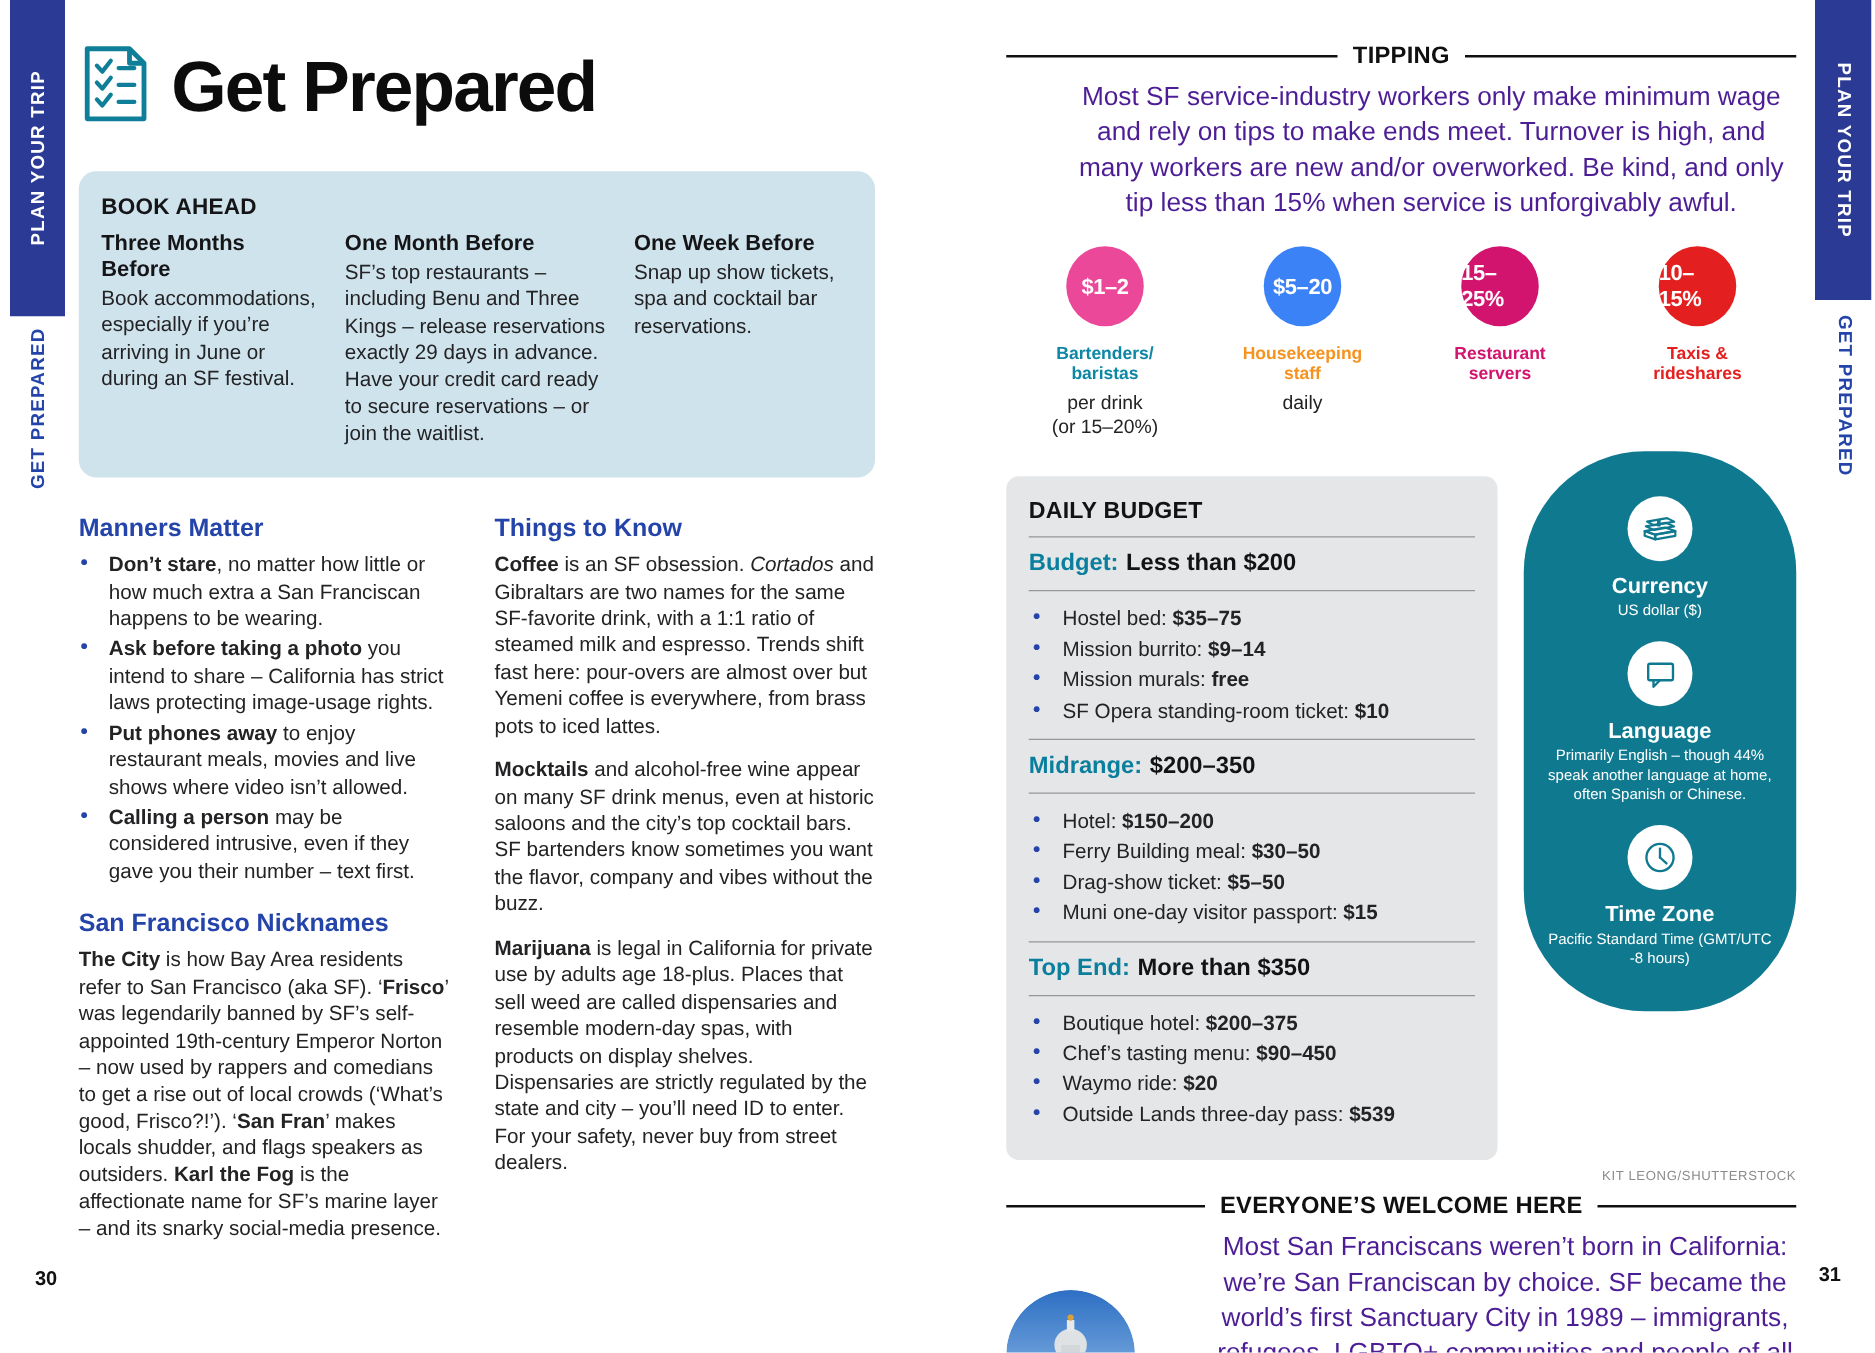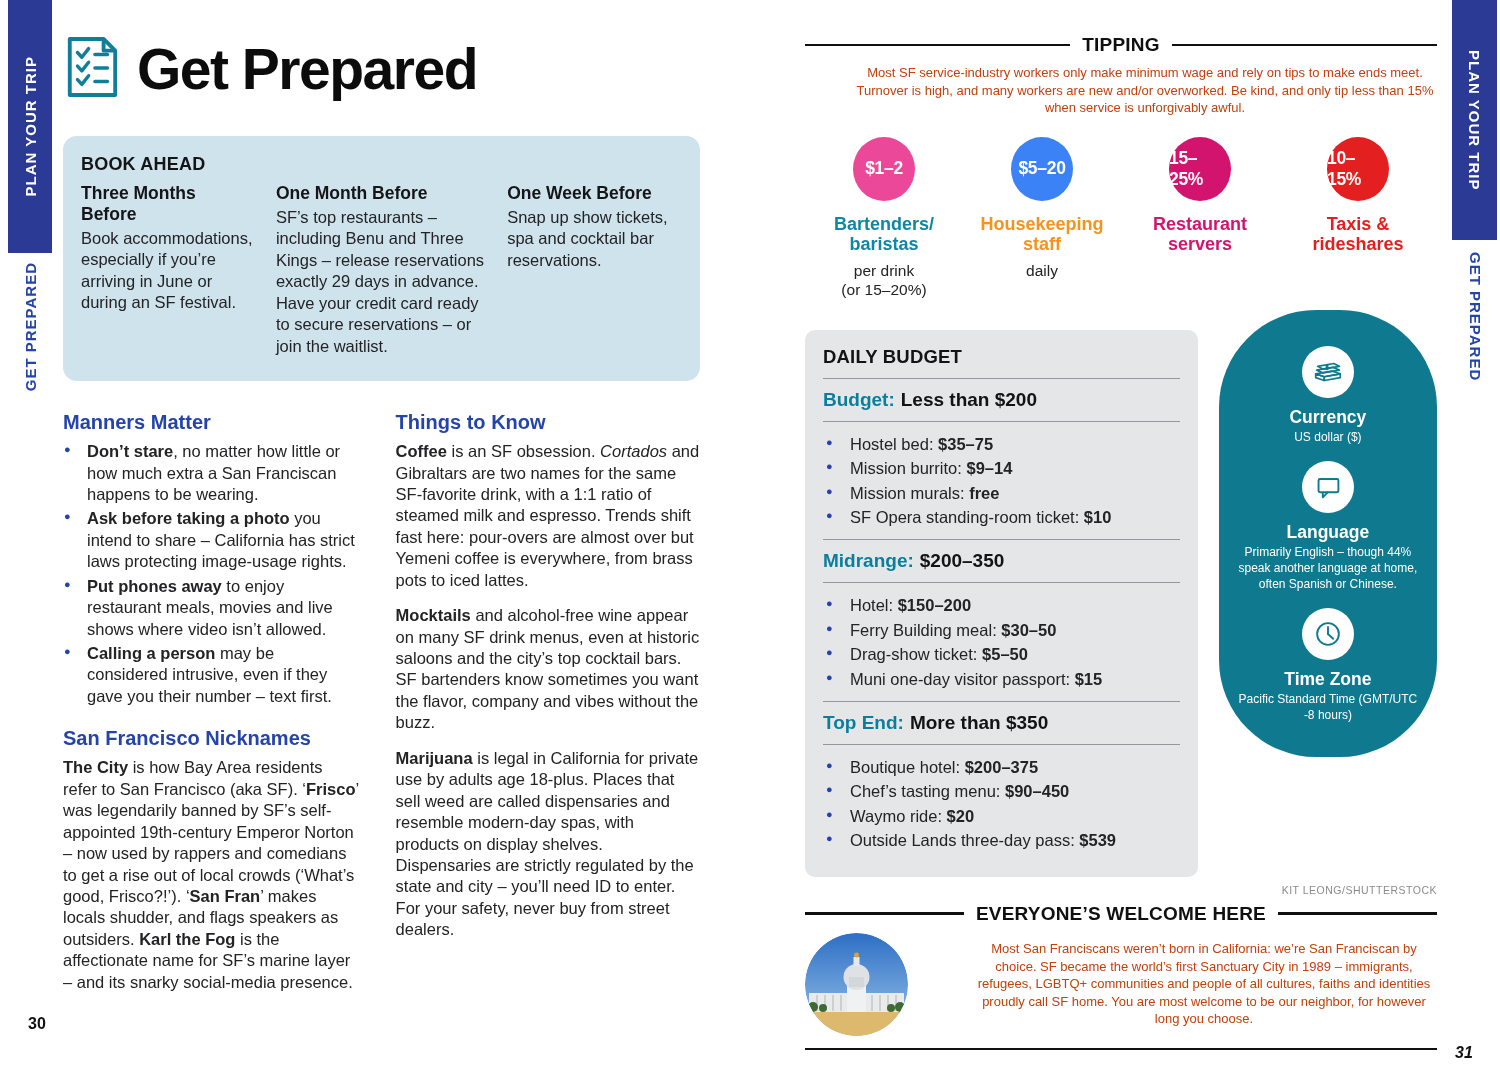--- a/index.html
+++ b/index.html
@@ -38,27 +38,27 @@
   .bullets li::before { content:"●"; position:absolute; left:1px; top:1px; font-size:11px; color:#2444aa; }
   .para { font-size:16.5px; line-height:1.3; color:#232325; margin-bottom:14px; }
   .mt22 { margin-top:20px; }
   .sg-b { font-weight:700; } .sg-i { font-style:italic; }
 
   
   .page-right { position:absolute; left:805px; top:34px; width:632px; }
   .rule-head { display:flex; align-items:center; gap:12px; }
   .rule-head .line { flex:1; height:2.5px; background:#101010; }
   .rule-head .txt { font-size:19px; font-weight:700; color:#101010; letter-spacing:0.2px; white-space:nowrap; }
-  .blue-para { color:#c2410c; font-size:13px; line-height:1.35; text-align:center; margin-top:8px;margin-left:48px; }
+  .blue-para { color:#4c1d95; font-size:21px; line-height:1.35; text-align:center; margin-top:8px;margin-left:48px; }
 
   .tip-row { display:flex; margin-top:20px; }
   .tip-item { width:25%; display:flex; flex-direction:column; align-items:center; }
   .tip-oval { width:62px; height:64px; border-radius:50%; display:flex; align-items:center; justify-content:center;
     color:#fff; font-weight:700; font-size:17.5px; letter-spacing:-0.3px; }
-  .tip-label { margin-top:13px; font-weight:700; font-size:18px; line-height:1.15; text-align:center; }
+  .tip-label { margin-top:13px; font-weight:700; font-size:14px; line-height:1.15; text-align:center; }
   .tip-cap { margin-top:6px; font-size:15.5px; line-height:1.25; color:#232325; text-align:center; }
 
   .mid-row { display:flex; gap:21px; margin-top:10px; align-items:flex-start; }
   .budget-box { width:417px; margin-top:20px; background:#e5e6e8; border-radius:10px; padding:16px 18px 22px; }
   .budget-title { font-size:18.5px; font-weight:700; color:#131315; letter-spacing:0.2px; }
   .b-rule { border:0; border-top:1px solid #96979b; margin:10px 0; }
   .tier { font-size:19px; font-weight:700; }
   .tier .t-name { color:#0a7f9d; margin-right:6px; }
   .tier .t-desc { color:#131315; }
   .b-items { list-style:none; margin:2px 0; }
@@ -93,21 +93,21 @@
   </div>
 
   <div class="tab-box right">
     <span class="vert-down">PLAN YOUR TRIP</span>
   </div>
   <div class="tab-sub" style="left:1453px; top:252px; width:45px;">
     <span class="vert-down">GET PREPARED</span>
   </div>
 
   <div class="pagenum" style="left:28px; top:1015px;">30</div>
-  <div class="pagenum" style="left:1455px; top:1044px;font-style:italic;">31</div>
+  <div class="pagenum" style="left:1455px; top:1012px;">31</div>
 
   <div class="page-left">
 
     <div class="lp-header">
       <span>
         <svg width="58" height="66" viewBox="0 0 60 68" fill="none">
           <path d="M7 5 H42 L54 17 V63 H7 Z" stroke="#0f7f99" stroke-width="4" stroke-linejoin="round"></path>
           <path d="M42 5 V17 H54" stroke="#0f7f99" stroke-width="4" stroke-linejoin="round"></path>
           <path d="M15 19 l4.5 5 l7 -9" stroke="#0f7f99" stroke-width="3.5" stroke-linecap="round" stroke-linejoin="round"></path>
           <path d="M15 33 l4.5 5 l7 -9" stroke="#0f7f99" stroke-width="3.5" stroke-linecap="round" stroke-linejoin="round"></path>

